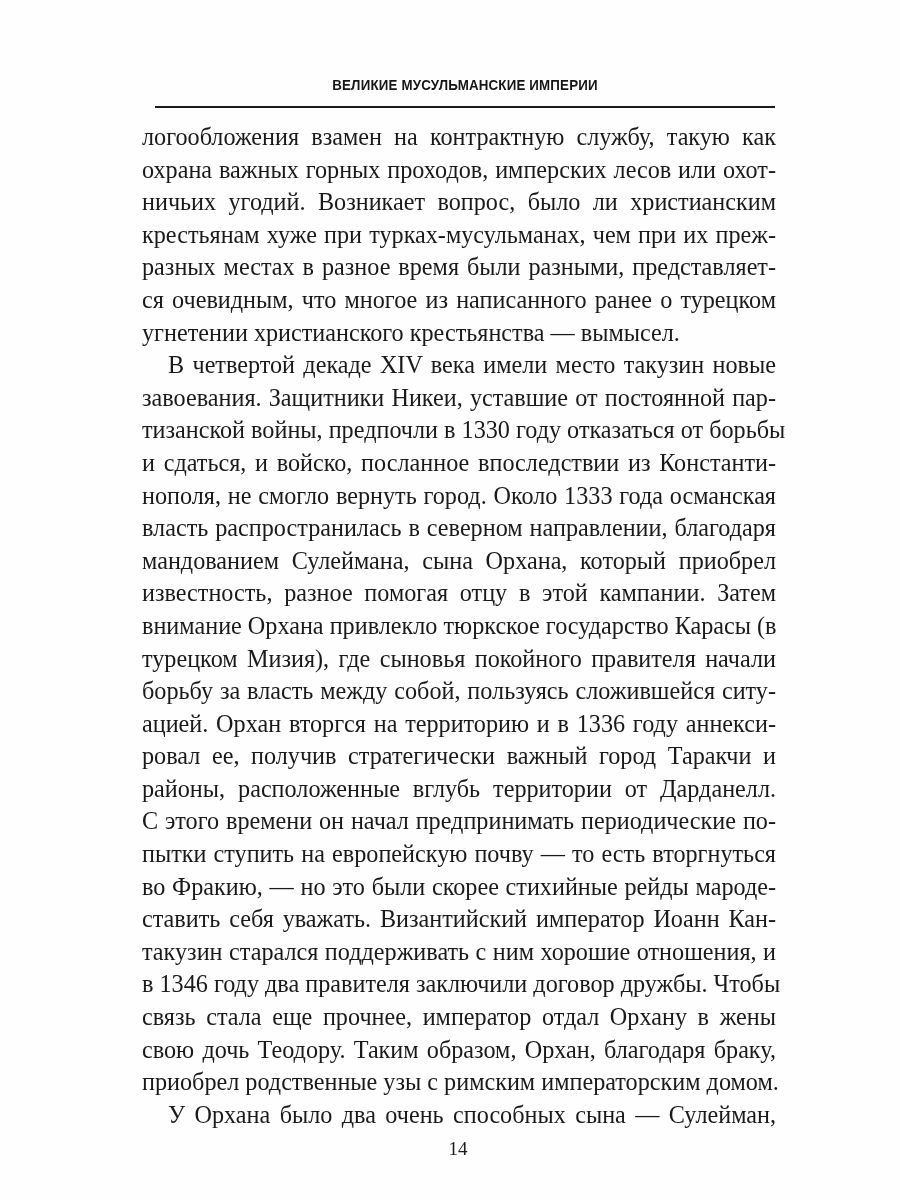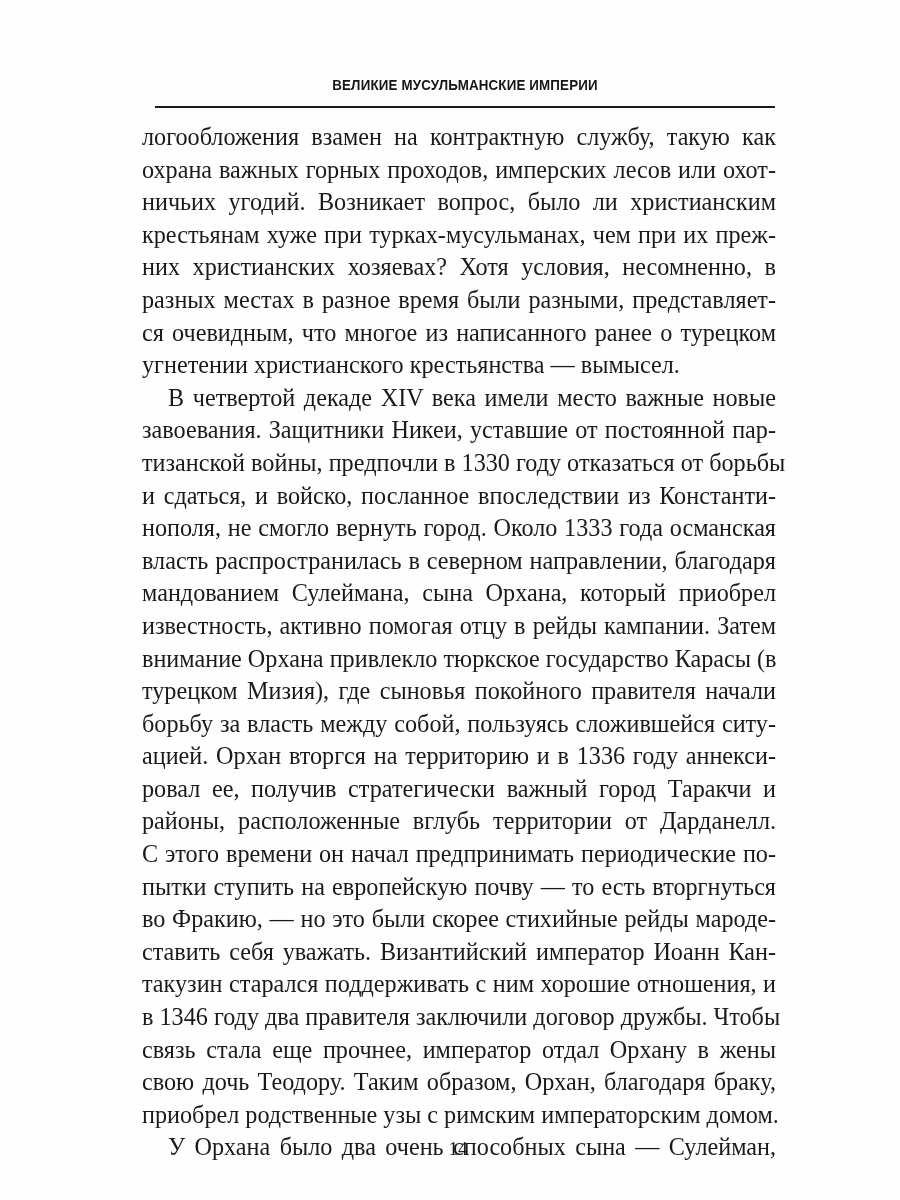--- a/index.html
+++ b/index.html
@@ -32,34 +32,33 @@
 <div class="page">
   <div class="running-head">ВЕЛИКИЕ МУСУЛЬМАНСКИЕ ИМПЕРИИ</div>
   <div class="head-rule"></div>
 
   <div class="body-text">
     <div>
       <span class="line">логообложения взамен на контрактную службу, такую как</span>
       <span class="line">охрана важных горных проходов, имперских лесов или охот-</span>
       <span class="line">ничьих угодий. Возникает вопрос, было ли христианским</span>
       <span class="line">крестьянам хуже при турках-мусульманах, чем при их преж-</span>
-      <span class="line">них христианских хозяевах? Хотя условия, несомненно, в</span>
       <span class="line">разных местах в разное время были разными, представляет-</span>
       <span class="line">ся очевидным, что многое из написанного ранее о турецком</span>
       <span class="line last">угнетении христианского крестьянства — вымысел.</span>
     </div>
     <div>
-      <span class="line indent">В четвертой декаде XIV века имели место важные новые</span>
+      <span class="line indent">В четвертой декаде XIV века имели место такузин новые</span>
       <span class="line">завоевания. Защитники Никеи, уставшие от постоянной пар-</span>
       <span class="line">тизанской войны, предпочли в 1330 году отказаться от борьбы</span>
       <span class="line">и сдаться, и войско, посланное впоследствии из Константи-</span>
       <span class="line">нополя, не смогло вернуть город. Около 1333 года османская</span>
       <span class="line">власть распространилась в северном направлении, благодаря</span>
       <span class="line">мандованием Сулеймана, сына Орхана, который приобрел</span>
-      <span class="line">известность, активно помогая отцу в рейды кампании. Затем</span>
+      <span class="line">известность, разное помогая отцу в этой кампании. Затем</span>
       <span class="line">внимание Орхана привлекло тюркское государство Карасы (в</span>
       <span class="line">турецком Мизия), где сыновья покойного правителя начали</span>
       <span class="line">борьбу за власть между собой, пользуясь сложившейся ситу-</span>
       <span class="line">ацией. Орхан вторгся на территорию и в 1336 году аннекси-</span>
       <span class="line">ровал ее, получив стратегически важный город Таракчи и</span>
       <span class="line">районы, расположенные вглубь территории от Дарданелл.</span>
       <span class="line">С этого времени он начал предпринимать периодические по-</span>
       <span class="line">пытки ступить на европейскую почву — то есть вторгнуться</span>
       <span class="line">во Фракию, — но это были скорее стихийные рейды мароде-</span>
       <span class="line">ставить себя уважать. Византийский император Иоанн Кан-</span>

